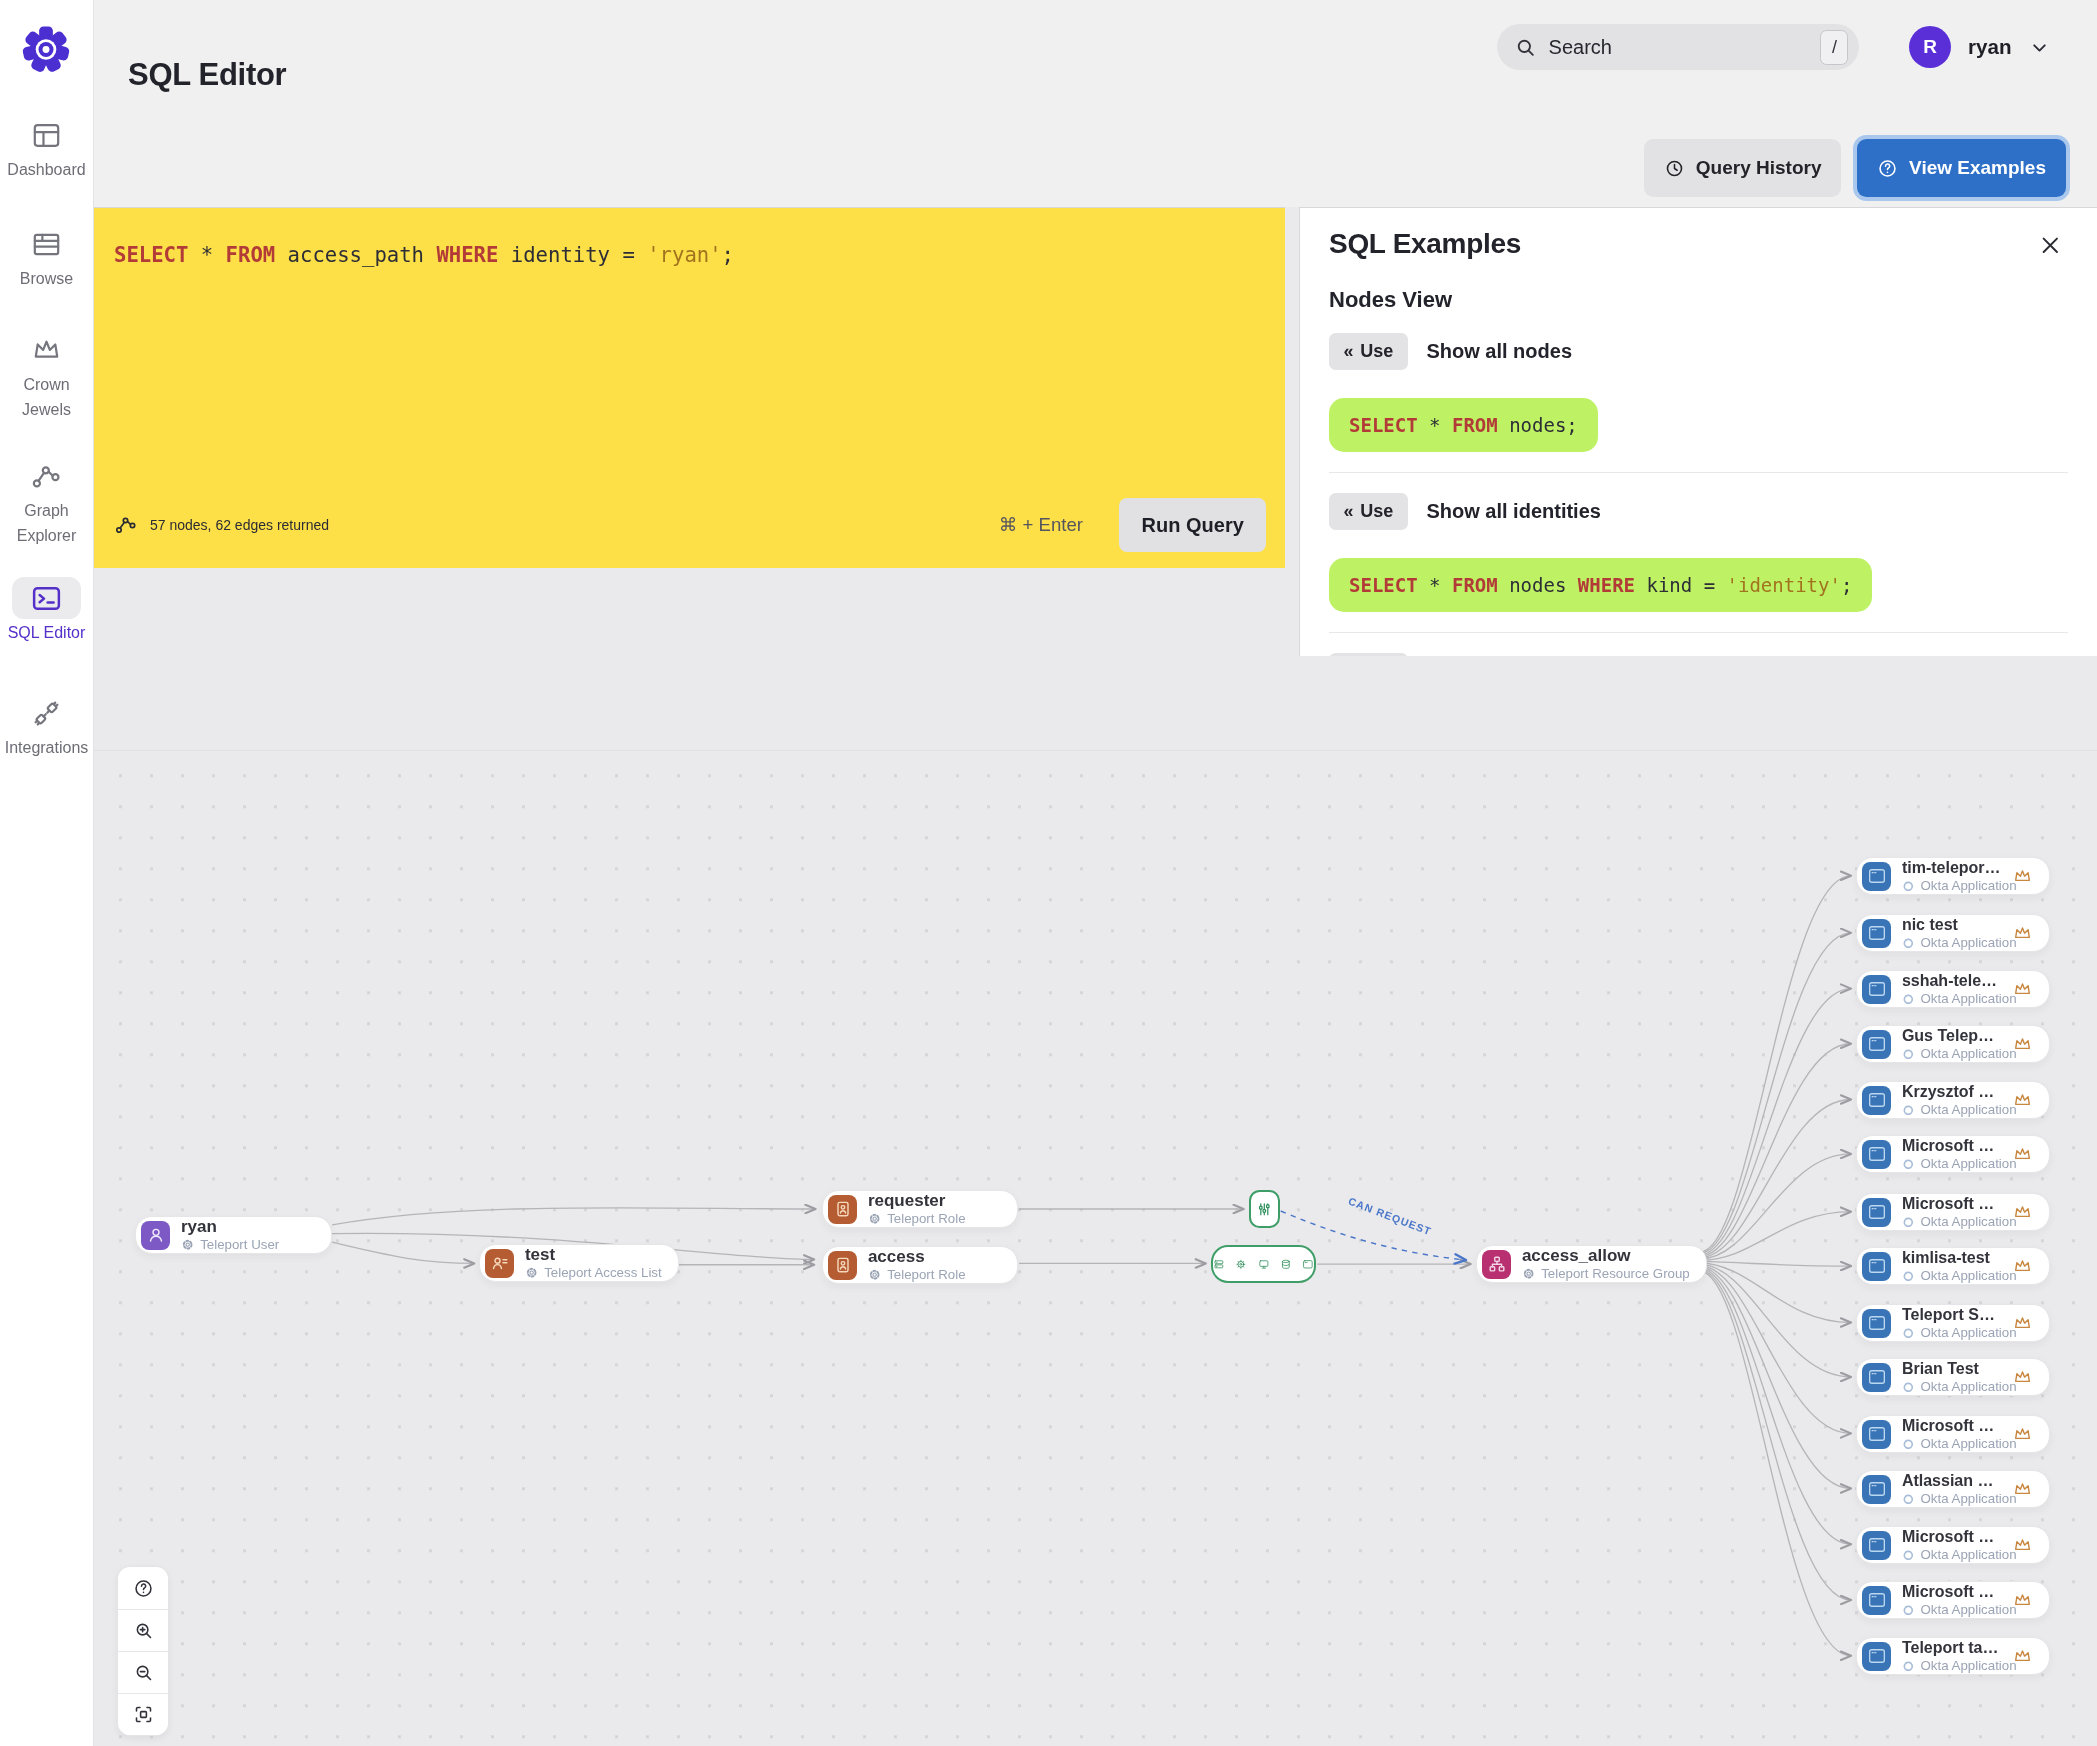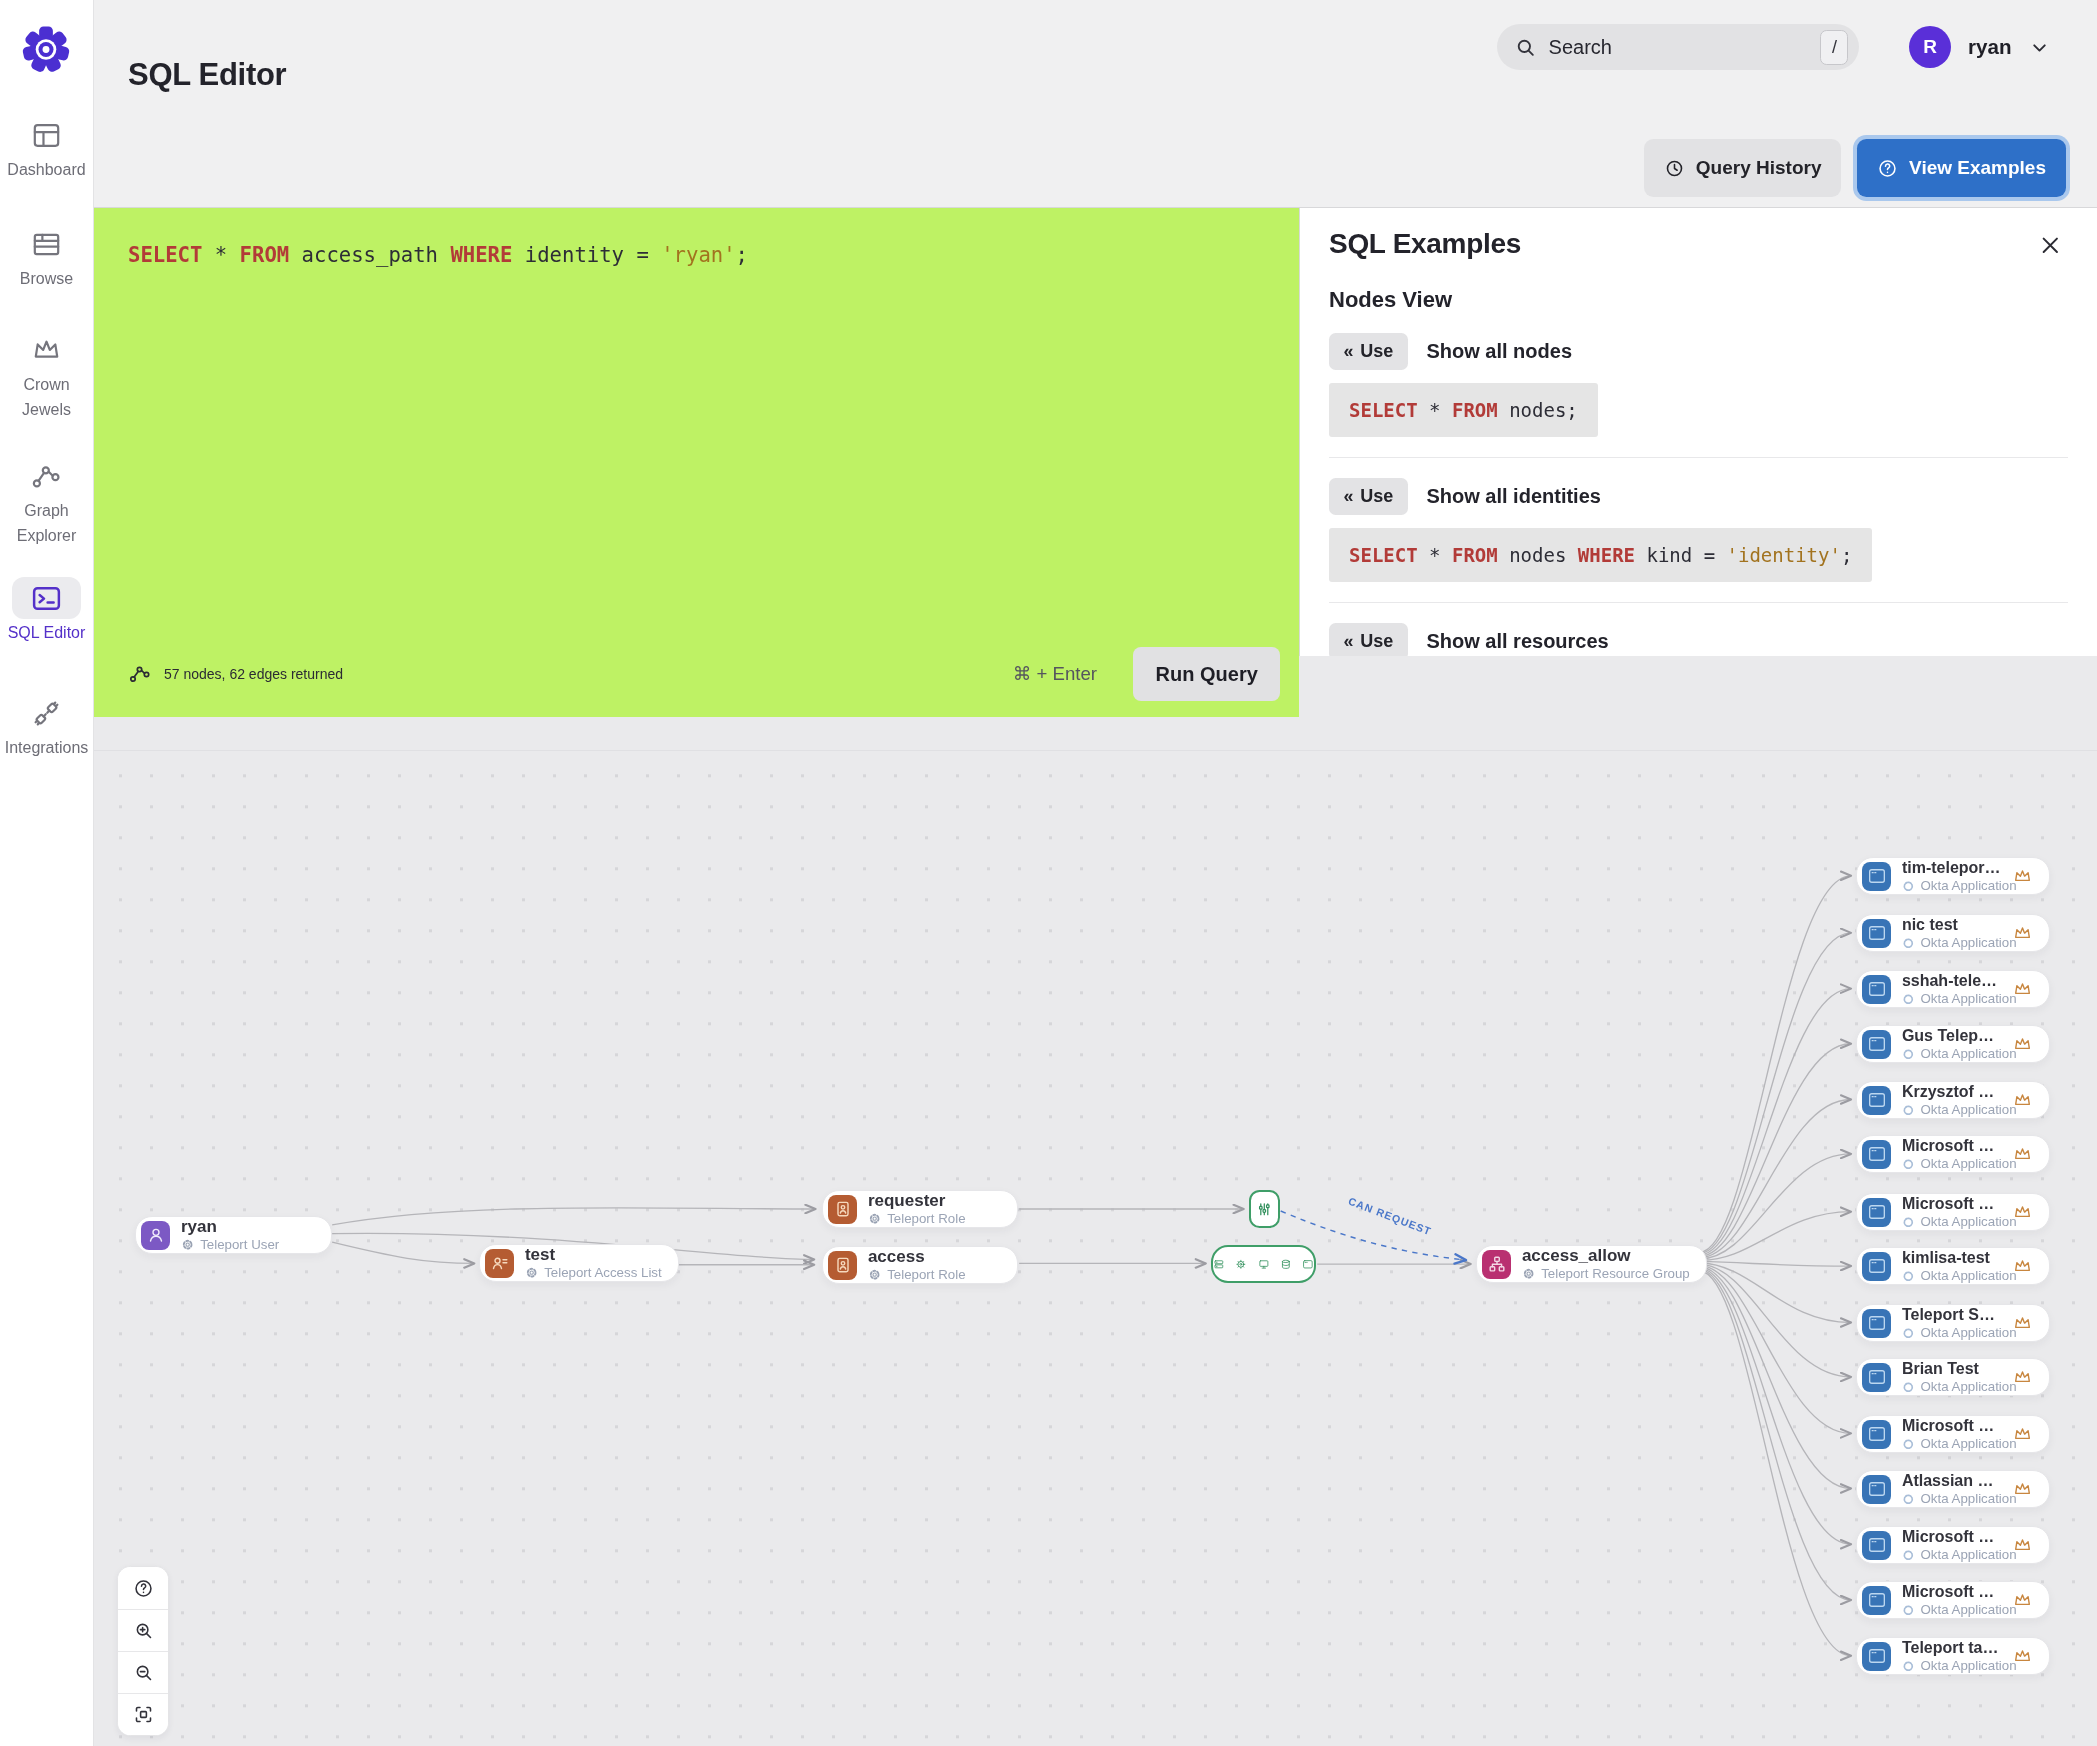--- a/index.html
+++ b/index.html
@@ -39,21 +39,21 @@
   .uname{font-size:20.6px;font-weight:700;color:#1f1f27;}
   .user .ic{color:#2b2b33;}
   .hdr-actions{position:absolute;top:139px;right:32px;display:flex;gap:16px;}
   .btn{display:flex;align-items:center;gap:10.6px;height:58px;border:none;border-radius:9.3px;
        font-family:inherit;font-size:19px;font-weight:700;padding:0 20px;cursor:pointer;}
   .btn.gray{background:#e2e2e4;color:#232329;}
   .btn.blue{background:#2e70c8;color:#fff;box-shadow:0 0 0 4px #aac8ed;}
   .btn .ic{flex:none;}
 
   
-  .editor{position:absolute;left:93px;top:207px;width:1206px;height:510px;background:#bef264;
+  .editor{position:absolute;left:79px;top:207px;width:1206px;height:361px;background:#fde047;
           border-top:1.3px solid #d8d8da;box-sizing:border-box;cursor:text;}
   .code,.code-chip code{font-family:"DejaVu Sans Mono",monospace;}
   .query-line{position:absolute;left:35px;top:35px;font-size:20.6px;color:#2d2d36;white-space:pre;}
   .tok-kw{color:#b23b38;font-weight:700;}
   .tok-str{color:#a2731f;}
   .status{position:absolute;left:35px;right:18.6px;bottom:16px;display:flex;align-items:center;
           justify-content:space-between;}
   .status-left{display:flex;align-items:center;gap:12px;font-size:14px;color:#2b2b33;}
   .status-left .ic{color:#2b2b33;}
   .status-right{display:flex;align-items:center;gap:36px;}
@@ -69,21 +69,21 @@
   .ex-title{margin:0;font-size:28px;font-weight:800;color:#23232b;letter-spacing:-0.3px;}
   .close-btn{background:none;border:none;padding:4px;cursor:pointer;color:#2b2b33;}
   .ex-section{margin-top:24px;font-size:22px;font-weight:700;color:#23232b;}
   .ex-row{margin-top:20px;}
   .ex-row + .ex-row{border-top:1.3px solid #e8e8ea;padding-top:20px;}
   .ex-head{display:flex;align-items:center;gap:18.6px;}
   .use-chip{display:flex;align-items:center;gap:6.6px;background:#e3e3e5;border:none;
             border-radius:6.6px;padding:8px 14.6px;font-family:inherit;font-size:18px;
             font-weight:700;color:#232329;cursor:pointer;}
   .ex-label{font-size:20px;font-weight:700;color:#23232b;}
-  .code-chip{margin-top:13px;display:inline-block;background:#e5e5e5;border-radius:3px;
+  .code-chip{margin-top:28px;display:inline-block;background:#bef264;border-radius:15px;
              padding:16px 20px;}
   .code-chip code{font-size:19px;color:#2d2d36;}
 
   
   .toolbar{position:absolute;left:93px;top:656px;width:2005px;height:94px;background:#ececee;}
   .density{position:absolute;left:26.6px;top:18.6px;height:56px;display:flex;align-items:center;
            gap:16px;background:transparent;border:1.3px solid #c9c9cd;border-radius:28px;
            padding:0 22.6px;font-family:inherit;font-size:20px;color:#26262e;cursor:pointer;}
   .warn{position:absolute;left:260px;top:18.6px;height:56px;display:flex;align-items:center;
         gap:10.6px;font-size:19px;font-weight:700;color:#2b2b33;}

